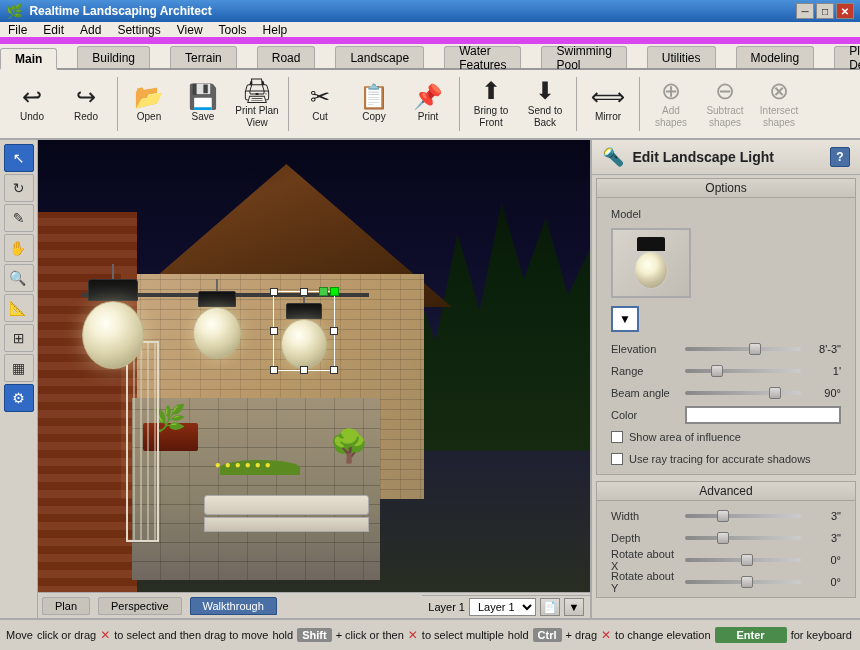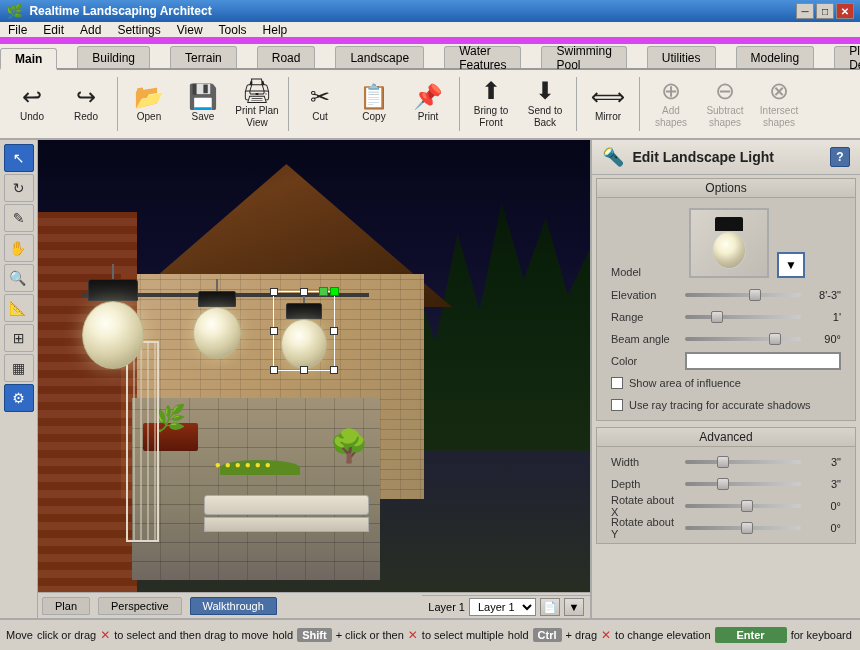--- a/index.html
+++ b/index.html
@@ -187,23 +187,24 @@
       padding: 2px 8px;
       font-size: 12px;
       text-align: center;
       color: #222;
     }
     .section-content { padding: 4px 8px; }
 
     
     .model-selector {
       display: flex;
-      align-items: flex-end;
+      align-items: flex-start;
       gap: 8px;
       padding: 6px;
+      flex-direction: column;
     }
     .model-preview {
       width: 80px; height: 70px;
       background: linear-gradient(135deg, #d8d4cc, #c0bcb4);
       border: 2px solid #aaa;
       display: flex;
       align-items: center;
       justify-content: center;
       font-size: 36px;
     }

